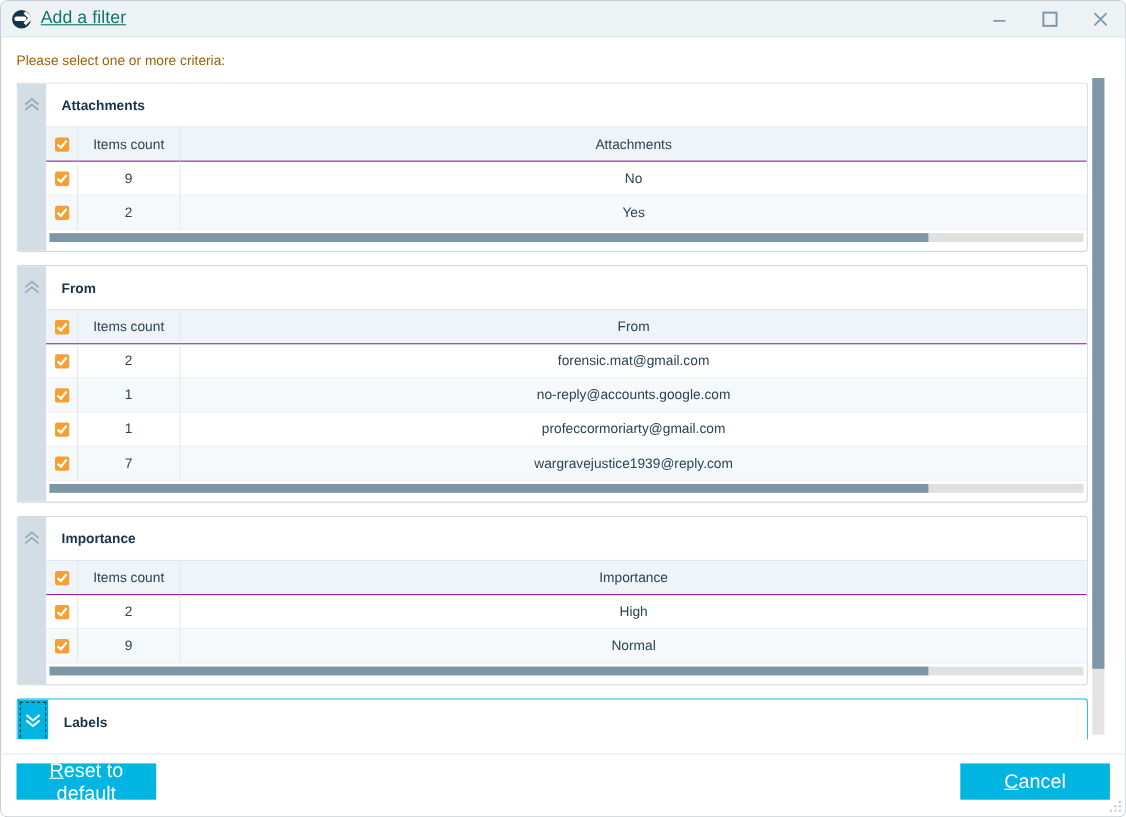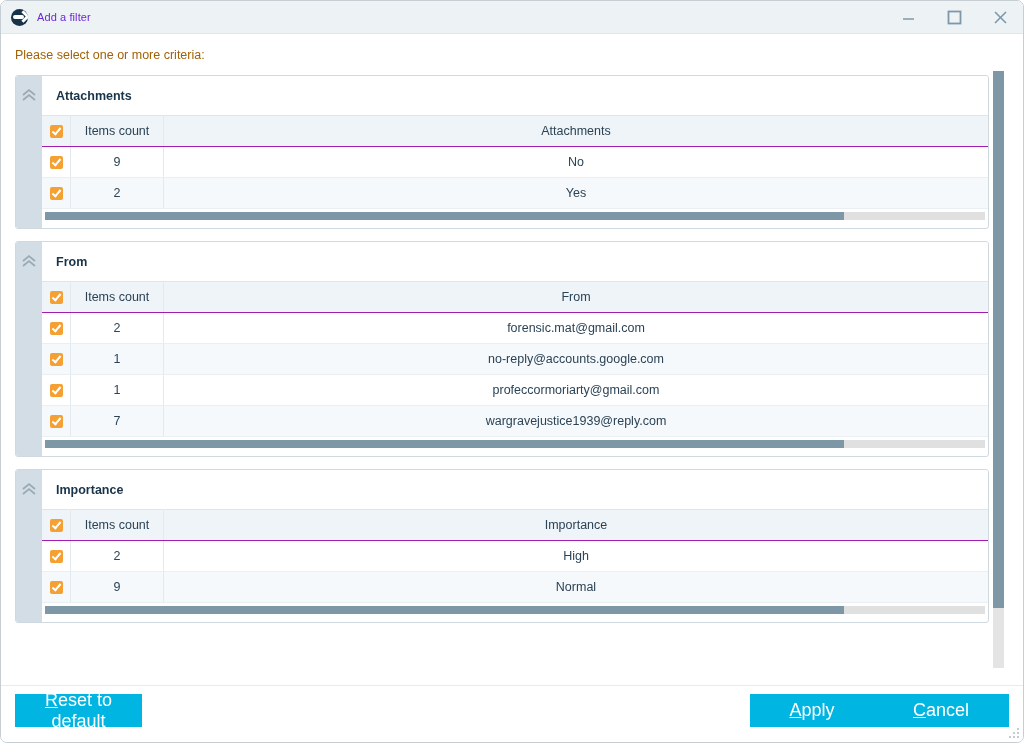--- a/index.html
+++ b/index.html
@@ -51,23 +51,24 @@
   .app-icon::after {
     content: "";
     position: absolute;
     left: 8px; top: 3px;
     width: 6px; height: 6px;
     border-right: 3px solid #ffffff;
     border-top: 3px solid #ffffff;
     transform: rotate(45deg);
   }
   .title-text {
-    font-size: 11px;
-    color: #6d28d9;
+    font-size: 16px;
+    color: #0f766e;
     letter-spacing: .1px;
+    text-decoration: underline;
   }
 
   .win-controls {
     position: absolute;
     right: 0; top: 0;
     height: 33px;
     display: flex;
     align-items: center;
   }
   .wbtn {
@@ -425,33 +426,41 @@
                   <td class="col-cnt">9</td>
                   <td class="col-val">Normal</td>
                 </tr>
               </tbody>
             </table>
             <div class="hscroll">
               <div class="hthumb" style="width: 85%;"></div>
             </div>
           </div>
         </div>
+        <div class="section collapsed">
+          <div class="collapse-strip">
+            <span class="chev-down"><svg width="18" height="16" viewBox="0 0 18 16">
+                <polyline points="3,3 9,8 15,3" fill="none" stroke="currentColor" stroke-width="1.9"></polyline>
+                <polyline points="3,8 9,13 15,8" fill="none" stroke="currentColor" stroke-width="1.9"></polyline>
+              </svg></span>
+          </div>
+          <div class="sec-body">
+            <div class="sec-title">Labels</div>
+          </div>
+        </div>
       </div>
 
     <div class="vscroll">
       <div class="vthumb" id="vthumb" style="height: 90%;"></div>
     </div>
   </div>
 
   <div class="footer">
     <button class="btn btn-reset">
         <span><u>R</u><span>eset to default</span></span>
-      </button>
-    <button class="btn btn-apply">
-        <span><u>A</u><span>pply</span></span>
       </button>
     <button class="btn btn-cancel">
         <span><u>C</u><span>ancel</span></span>
       </button>
 
     <div class="grip">
       <i style="right:0;bottom:0"></i>
         <i style="right:4px;bottom:0"></i>
         <i style="right:8px;bottom:0"></i>
       <i style="right:0;bottom:4px"></i>

